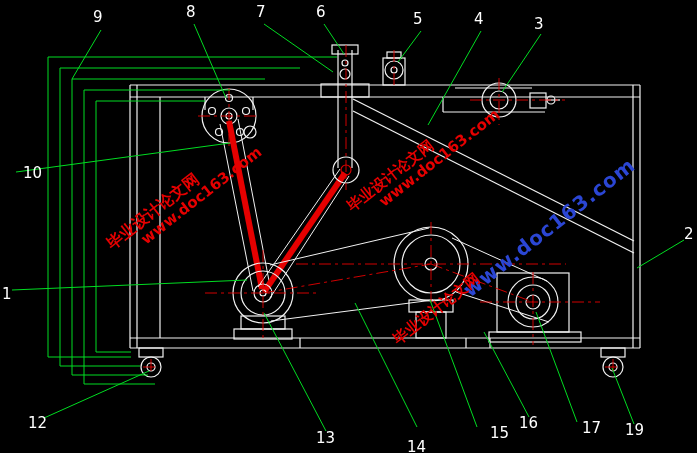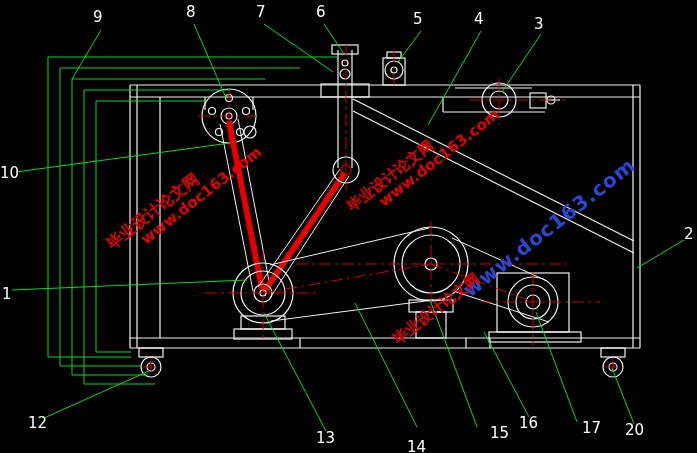--- a/index.html
+++ b/index.html
@@ -213,23 +213,23 @@
     </g>
   </svg>
 
   <span class="callout" style="left:93px;top:10px;">9</span>
   <span class="callout" style="left:186px;top:5px;">8</span>
   <span class="callout" style="left:256px;top:5px;">7</span>
   <span class="callout" style="left:316px;top:5px;">6</span>
   <span class="callout" style="left:413px;top:12px;">5</span>
   <span class="callout" style="left:474px;top:12px;">4</span>
   <span class="callout" style="left:534px;top:17px;">3</span>
-  <span class="callout" style="left:0px;top:166px;">10</span>
+  <span class="callout" style="left:0px;top:166px;padding-left:23px;">10</span>
   <span class="callout" style="left:2px;top:287px;">1</span>
   <span class="callout" style="left:684px;top:227px;">2</span>
   <span class="callout" style="left:28px;top:416px;">12</span>
   <span class="callout" style="left:316px;top:431px;">13</span>
   <span class="callout" style="left:407px;top:440px;">14</span>
   <span class="callout" style="left:467px;top:426px;margin-left:23px;">15</span>
   <span class="callout" style="left:519px;top:416px;">16</span>
   <span class="callout" style="left:582px;top:421px;">17</span>
-  <span class="callout" style="left:625px;top:423px;">20</span>
+  <span class="callout" style="left:625px;top:423px;">19</span>
 </div>
 
 </body></html>

